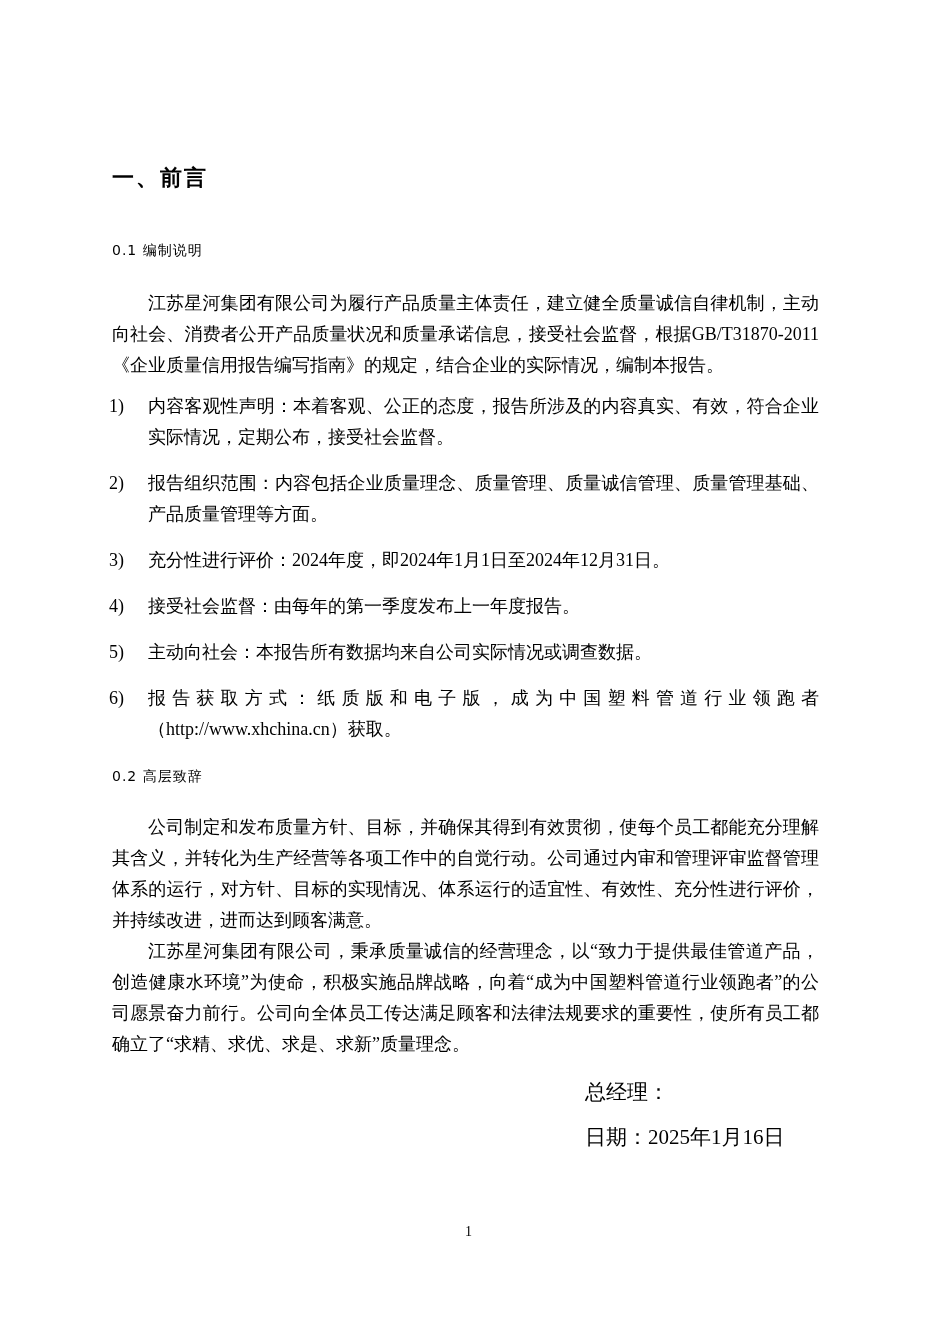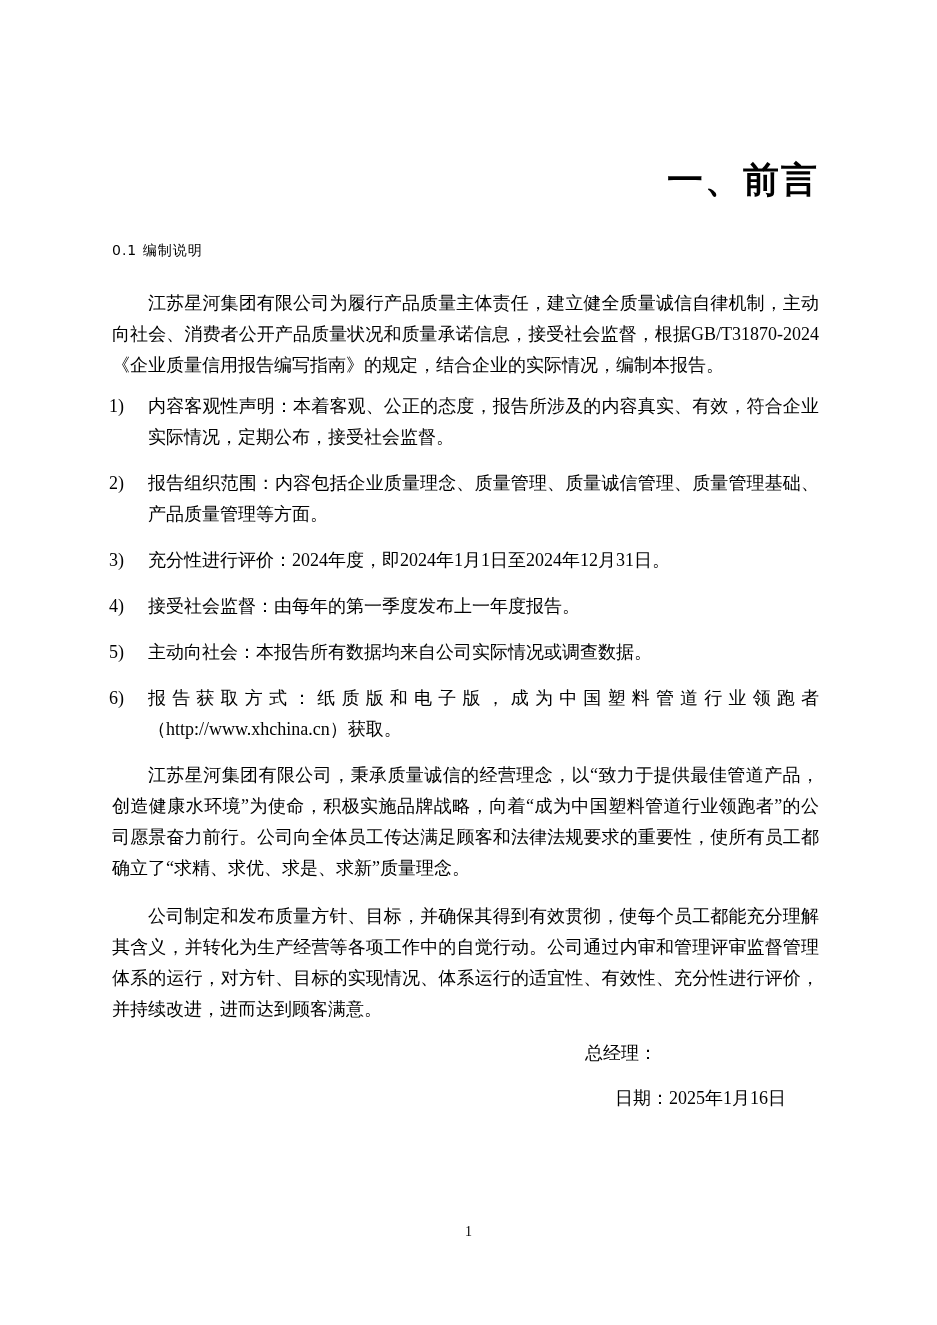--- a/index.html
+++ b/index.html
@@ -12,24 +12,24 @@
     position: relative;
     overflow: hidden;
   }
   .page {
     position: absolute;
     inset: 0;
     padding: 160px 118px 0 112px;
     box-sizing: border-box;
   }
   .doc-title {
-    font-family: Liberation Serif, serif;
-    font-size: 36px;
+    font-family: Liberation Mono, monospace;
+    font-size: 22px;
     font-weight: bold;
-    text-align: right;
+    text-align: left;
     line-height: 40px;
     letter-spacing: 2px;
     margin: 0 0 34px 0;
   }
   .section-heading {
     font-family: "DejaVu Sans", "Liberation Sans", sans-serif;
     font-size: 14px;
     font-weight: normal;
     line-height: 32px;
     margin: 0 0 22px 0;
@@ -63,45 +63,45 @@
     flex: 1;
     text-align: justify;
   }
   .nowrap { white-space: nowrap; }
   .signature {
     margin-top: 13px;
     margin-left: 473px;
   }
   .signature p {
     margin: 0;
-    font-size: 18px;
+    font-size: 21px;
     line-height: 31px;
   }
-  .signature .sig-date { margin-top: 14px; margin-left: 30px; }
+  .signature .sig-date { margin-top: 14px; }
   .page-footer {
     position: absolute;
     top: 1222px;
     left: 0;
     width: 937px;
     text-align: center;
     font-size: 14px;
     line-height: 20px;
   }
 </style>
 </head>
 <body>
 
 <div class="page">
 
   <h1 class="doc-title">一、前言</h1>
 
   <section>
     <h2 class="section-heading">0.1 编制说明</h2>
 
-    <p class="para indent intro">江苏星河集团有限公司为履行产品质量主体责任，建立健全质量诚信自律机制，主动向社会、消费者公开产品质量状况和质量承诺信息，接受社会监督，根据GB/T31870-2024《企业质量信用报告编写指南》的规定，结合企业的实际情况，编制本报告。</p>
+    <p class="para indent intro">江苏星河集团有限公司为履行产品质量主体责任，建立健全质量诚信自律机制，主动向社会、消费者公开产品质量状况和质量承诺信息，接受社会监督，根据GB/T31870-2011《企业质量信用报告编写指南》的规定，结合企业的实际情况，编制本报告。</p>
 
     <div class="num-list">
       <div class="list-item">
         <span class="list-num">1)</span>
         <span class="list-text">内容客观性声明：本着客观、公正的态度，报告所涉及的内容真实、有效，符合企业实际情况，定期公布，接受社会监督。</span>
       </div>
       <div class="list-item">
         <span class="list-num">2)</span>
         <span class="list-text">报告组织范围：内容包括企业质量理念、质量管理、质量诚信管理、质量管理基础、产品质量管理等方面。</span>
       </div>
@@ -118,24 +118,25 @@
         <span class="list-text">主动向社会：本报告所有数据均来自公司实际情况或调查数据。</span>
       </div>
       <div class="list-item">
         <span class="list-num">6)</span>
         <span class="list-text"><span>报告获取方式：纸质版和电子版，成为中国塑料管道行业领跑者</span><span class="nowrap">（http://www.xhchina.cn）获取。</span></span>
       </div>
     </div>
   </section>
 
   <section>
+    <h2 class="section-heading second">0.2 高层致辞</h2>
+
+    <p class="para indent">公司制定和发布质量方针、目标，并确保其得到有效贯彻，使每个员工都能充分理解其含义，并转化为生产经营等各项工作中的自觉行动。公司通过内审和管理评审监督管理体系的运行，对方针、目标的实现情况、体系运行的适宜性、有效性、充分性进行评价，并持续改进，进而达到顾客满意。</p>
 
     <p class="para indent gap-after">江苏星河集团有限公司，秉承质量诚信的经营理念，以“致力于提供最佳管道产品，创造健康水环境”为使命，积极实施品牌战略，向着“成为中国塑料管道行业领跑者”的公司愿景奋力前行。公司向全体员工传达满足顾客和法律法规要求的重要性，使所有员工都确立了“求精、求优、求是、求新”质量理念。</p>
-
-    <p class="para indent">公司制定和发布质量方针、目标，并确保其得到有效贯彻，使每个员工都能充分理解其含义，并转化为生产经营等各项工作中的自觉行动。公司通过内审和管理评审监督管理体系的运行，对方针、目标的实现情况、体系运行的适宜性、有效性、充分性进行评价，并持续改进，进而达到顾客满意。</p>
 
     <div class="signature">
       <p class="sig-role">总经理：</p>
       <p class="sig-date">日期：2025年1月16日</p>
     </div>
   </section>
 
   <div class="page-footer">1</div>
 
 </div>

